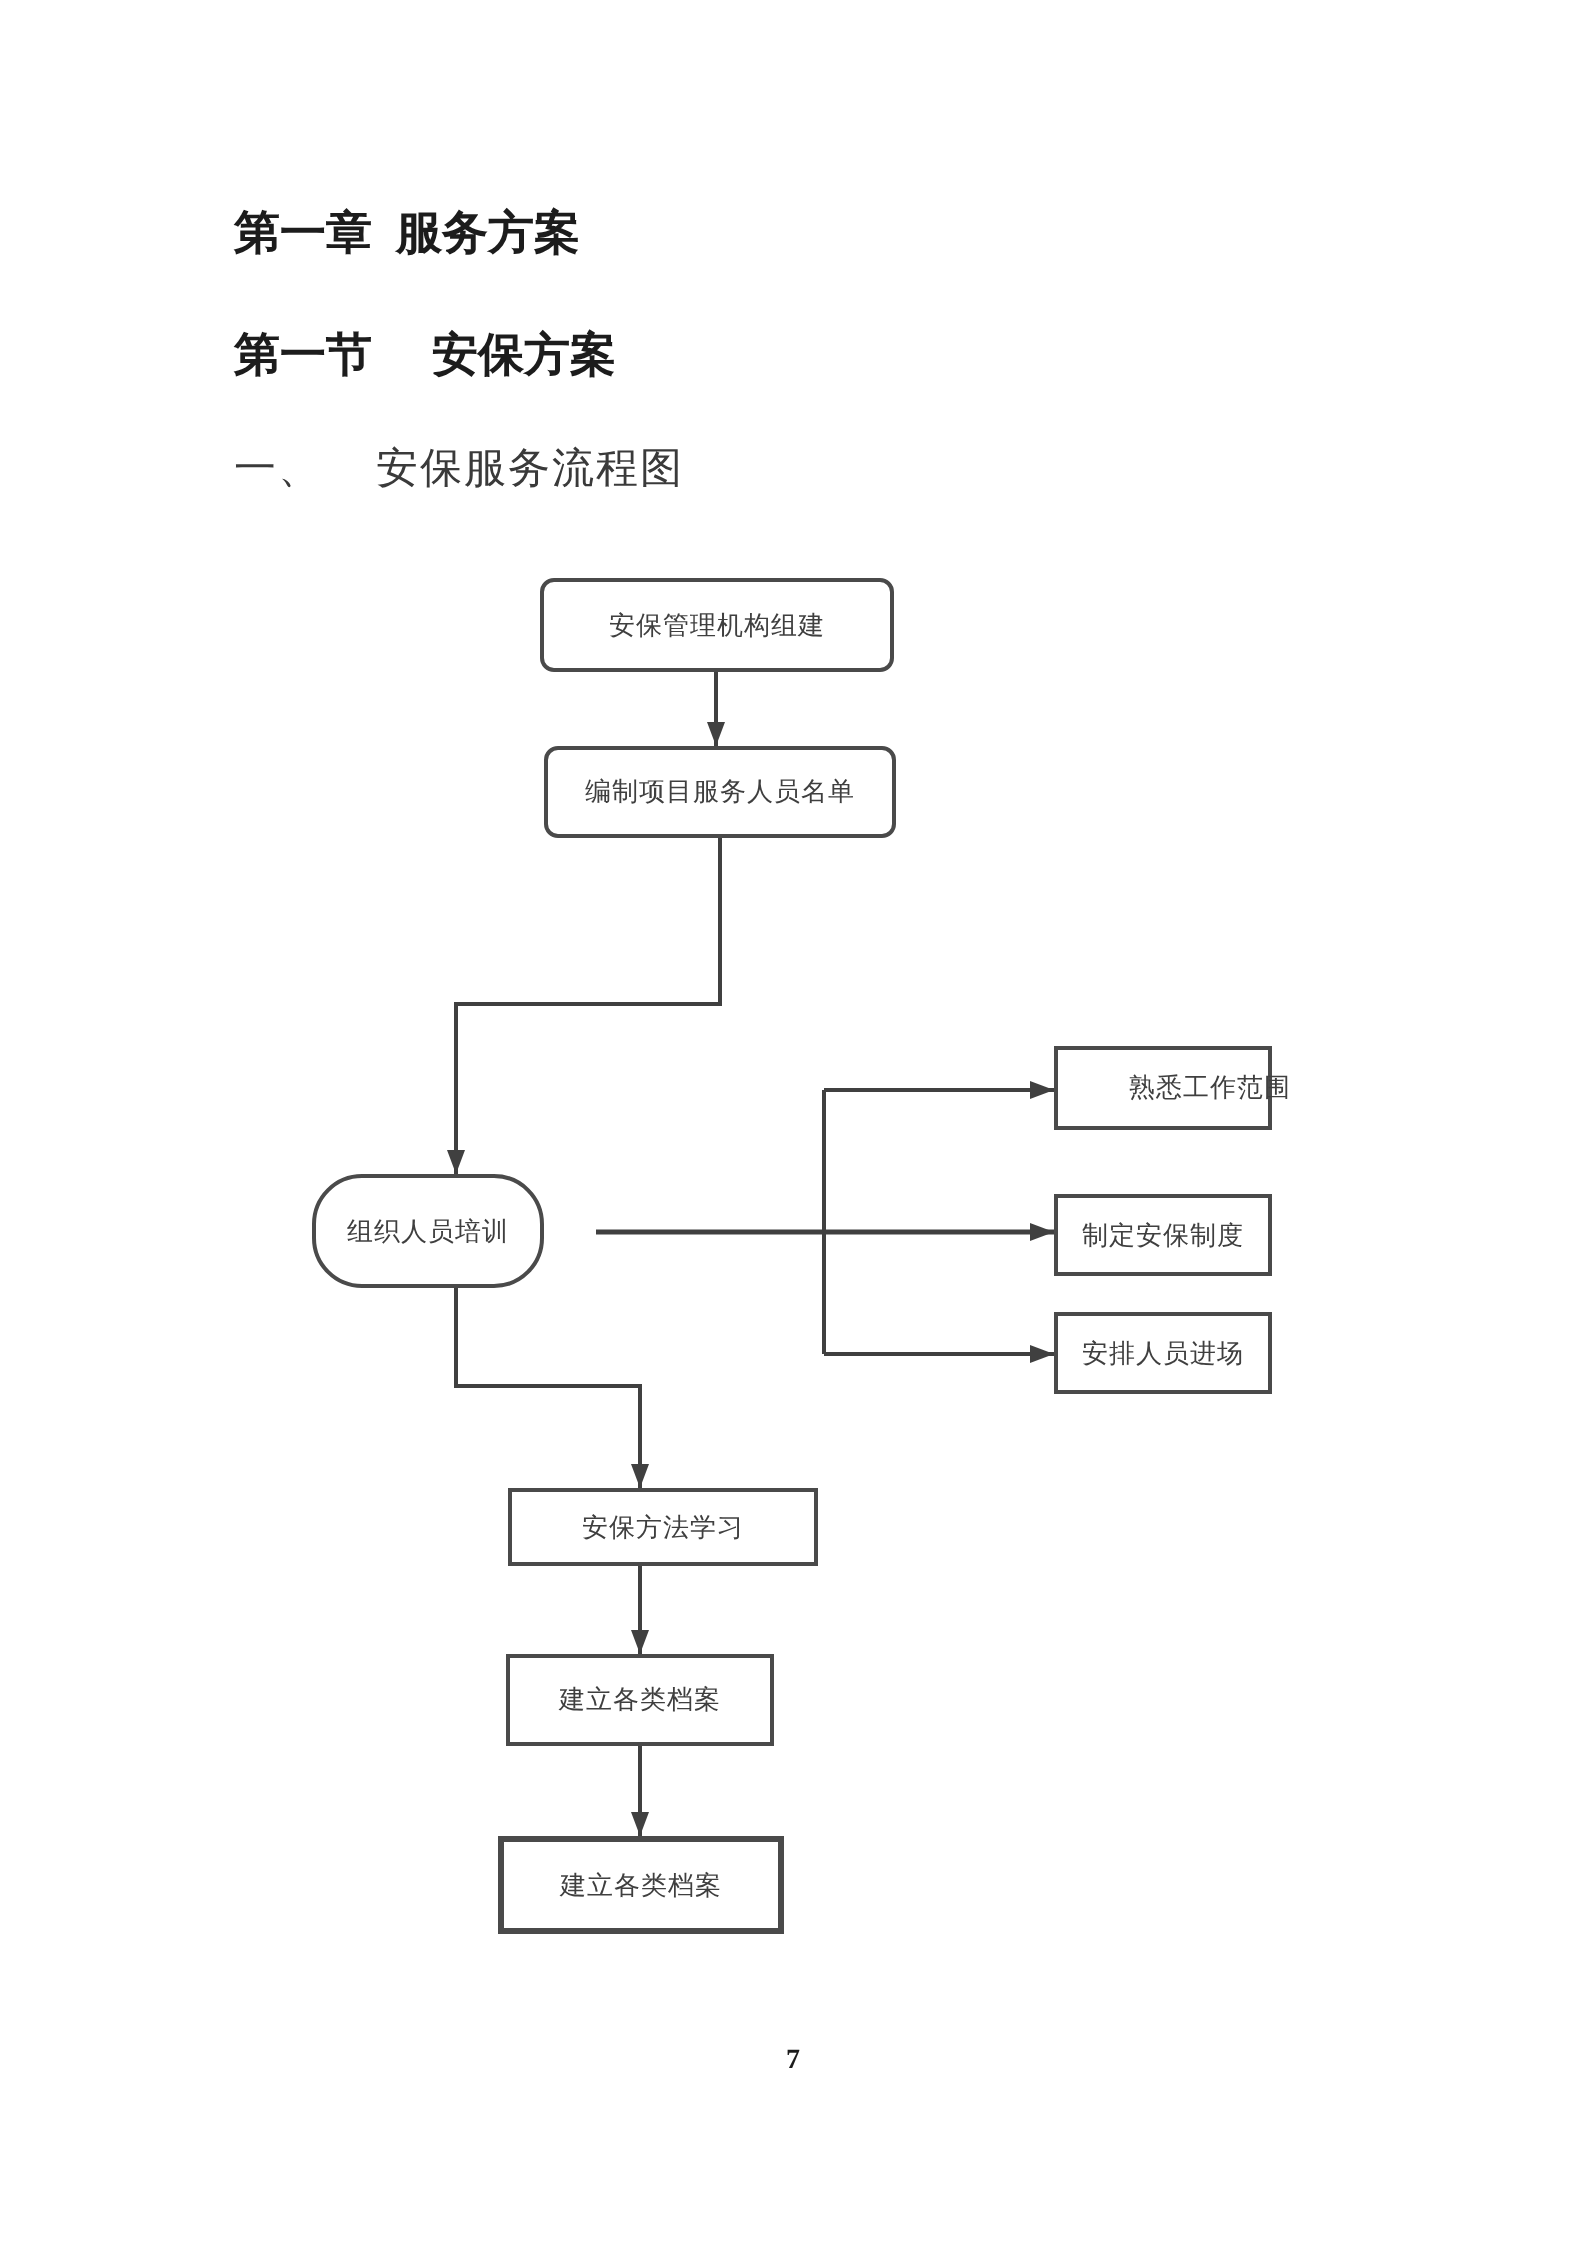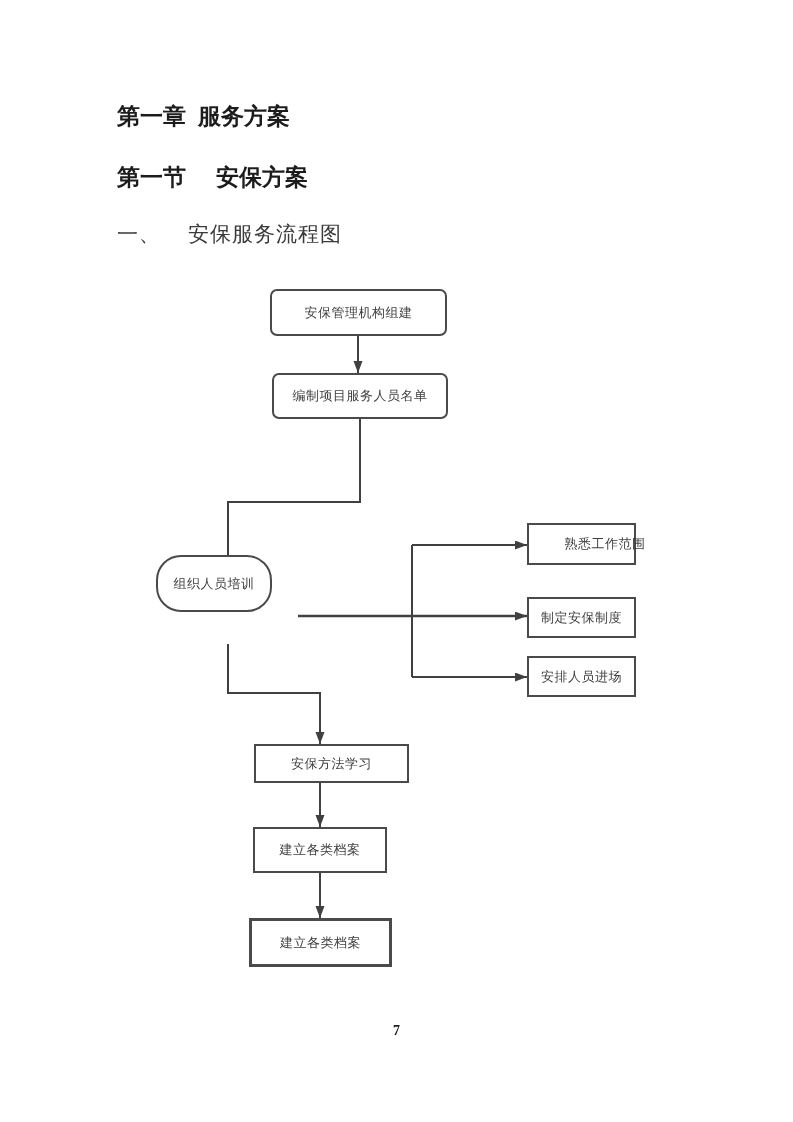--- a/index.html
+++ b/index.html
@@ -111,21 +111,21 @@
     </svg>
 
     <div class="node rounded" style="left:272px; top:373px; width:176px; height:46px;">
       <span>编制项目服务人员名单</span>
     </div>
 
     <div class="node rounded" style="left:270px; top:289px; width:177px; height:47px;">
       <span>安保管理机构组建</span>
     </div>
 
-    <div class="node rounded" style="left:156px; top:555px; width:116px; height:57px;border-radius:25px;">
+    <div class="node rounded" style="left:156px; top:587px; width:116px; height:57px;border-radius:25px;">
       <span>组织人员培训</span>
     </div>
 
     <div class="node" style="left:527px; top:523px; width:109px; height:42px;padding-left:47px;">
       <span>熟悉工作范围</span>
     </div>
 
     <div class="node" style="left:527px; top:597px; width:109px; height:41px;">
       <span>制定安保制度</span>
     </div>

